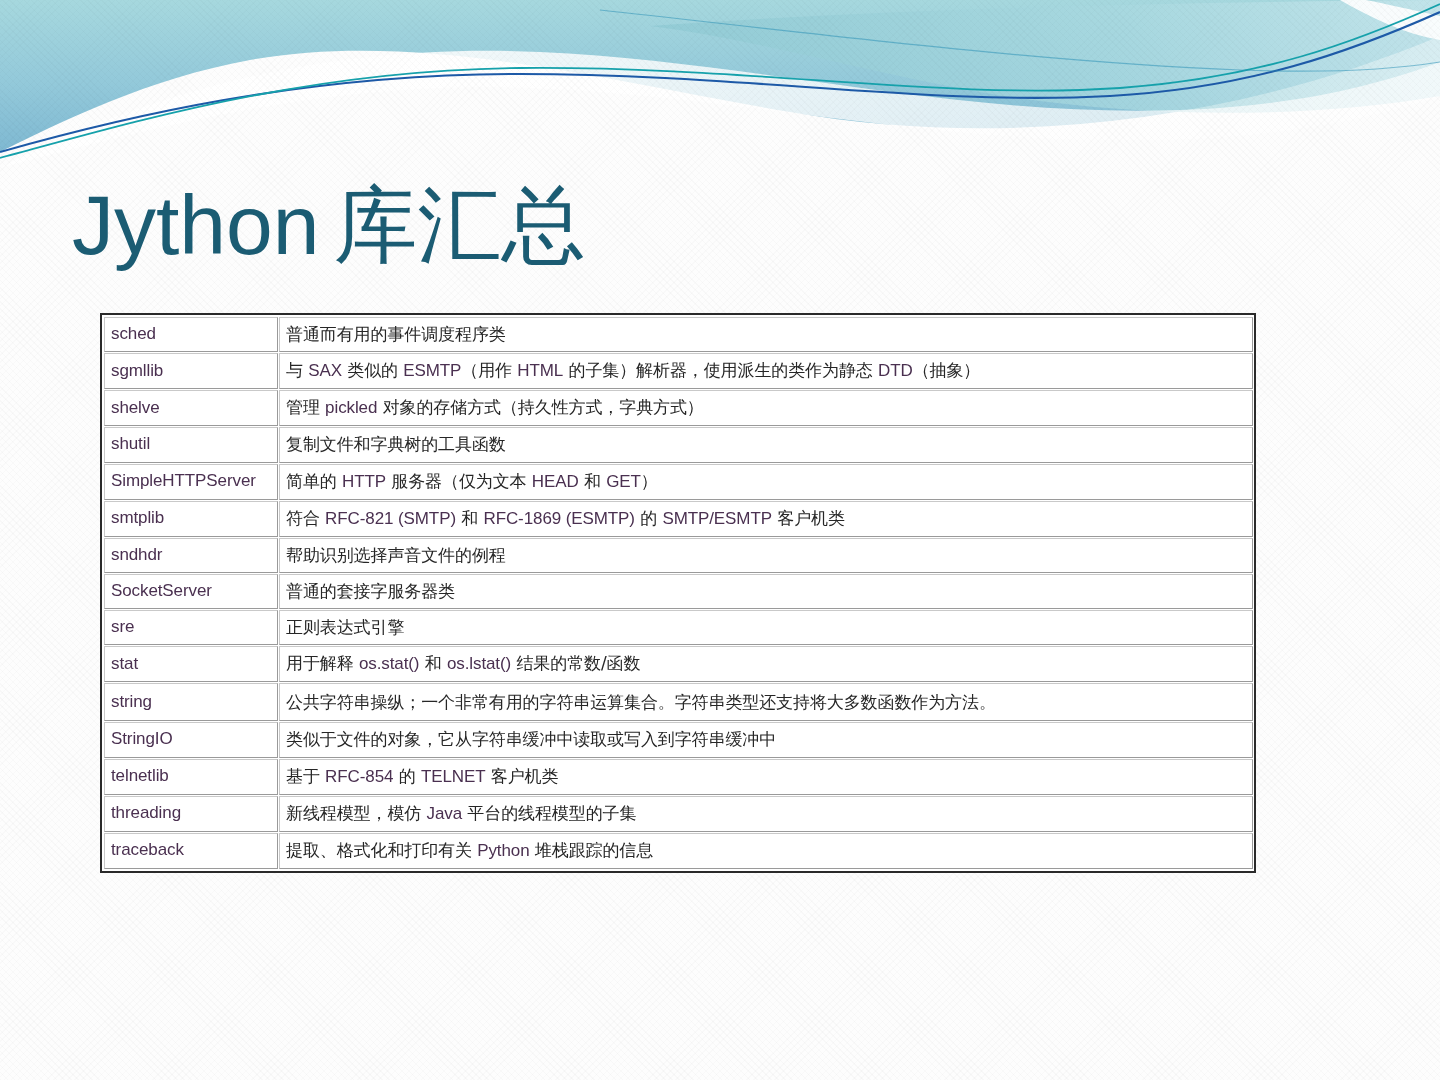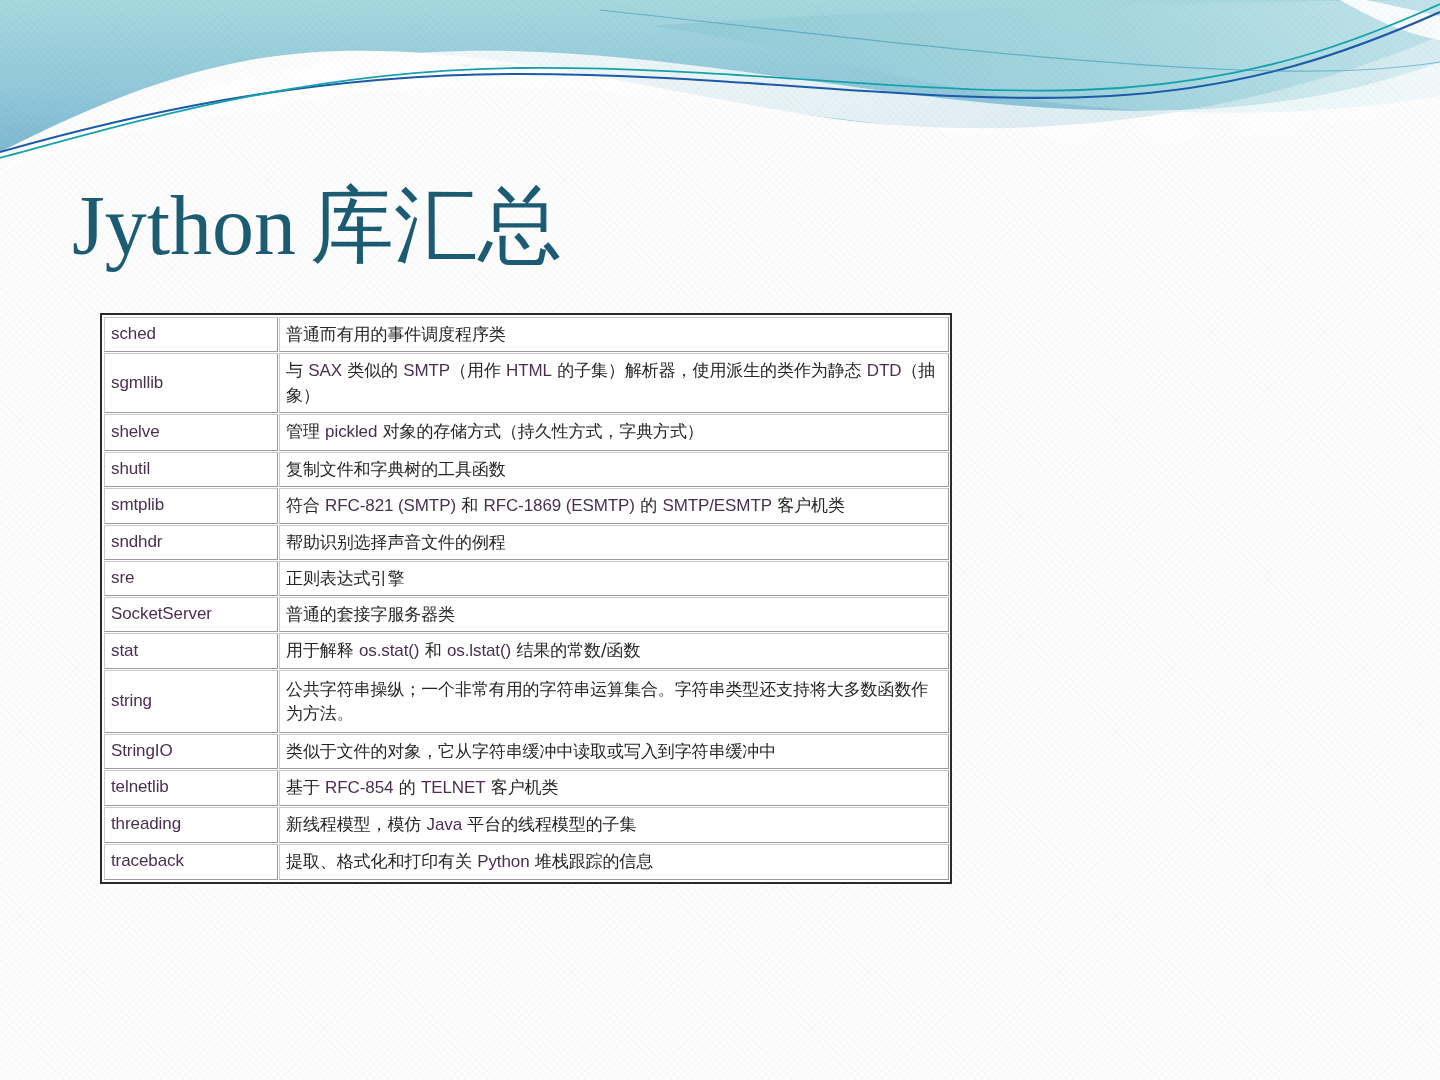--- a/index.html
+++ b/index.html
@@ -51,29 +51,29 @@
     left: 72px;
     top: 178px;
     z-index: 8;
     font-size: 84px;
     line-height: 1.12;
     font-weight: 400;
     color: #1b5c73;
     letter-spacing: 0px;
     white-space: nowrap;
   }
-  #title .latin { font-family: Liberation Serif, serif; }
+  #title .latin { font-family: Liberation Sans, sans-serif; }
   #title .cjk   { font-family: "DejaVu Sans", "Liberation Sans", sans-serif; padding-left: 14px; }
 
   
   #table-wrap {
     position: absolute;
     left: 100px;
     top: 313px;
-    width: 852px;
+    width: 1156px;
     z-index: 8;
     border: 2px solid #2a2a2a;
     background: #ffffff;
     padding: 1px 0 1px 1px;
   }
 
   table.libtable {
     border-collapse: separate;
     border-spacing: 1px 1px;
     width: 100%;
@@ -178,45 +178,49 @@
 
   <div id="table-wrap">
     <table class="libtable">
       <tbody id="table-body">
           <tr>
             <td class="modname">sched</td>
             <td class="desc">普通而有用的事件调度程序类</td>
           </tr>
           <tr>
             <td class="modname">sgmllib</td>
-            <td class="desc">与 <span class="t">SAX</span> 类似的 <span class="t">SMTP</span>（用作 <span class="t">HTML</span> 的子集）解析器，使用派生的类作为静态 <span class="t">DTD</span>（抽象）</td>
+            <td class="desc">与 <span class="t">SAX</span> 类似的 <span class="t">ESMTP</span>（用作 <span class="t">HTML</span> 的子集）解析器，使用派生的类作为静态 <span class="t">DTD</span>（抽象）</td>
           </tr>
           <tr>
             <td class="modname">shelve</td>
             <td class="desc">管理 <span class="t">pickled</span> 对象的存储方式（持久性方式，字典方式）</td>
           </tr>
           <tr>
             <td class="modname">shutil</td>
             <td class="desc">复制文件和字典树的工具函数</td>
           </tr>
           <tr>
+            <td class="modname">SimpleHTTPServer</td>
+            <td class="desc">简单的 <span class="t">HTTP</span> 服务器（仅为文本 <span class="t">HEAD</span> 和 <span class="t">GET</span>）</td>
+          </tr>
+          <tr>
             <td class="modname">smtplib</td>
             <td class="desc">符合 <span class="t">RFC-821 (SMTP)</span> 和 <span class="t">RFC-1869 (ESMTP)</span> 的 <span class="t">SMTP/ESMTP</span> 客户机类</td>
           </tr>
           <tr>
             <td class="modname">sndhdr</td>
             <td class="desc">帮助识别选择声音文件的例程</td>
           </tr>
           <tr>
+            <td class="modname">SocketServer</td>
+            <td class="desc">普通的套接字服务器类</td>
+          </tr>
+          <tr>
             <td class="modname">sre</td>
             <td class="desc">正则表达式引擎</td>
-          </tr>
-          <tr>
-            <td class="modname">SocketServer</td>
-            <td class="desc">普通的套接字服务器类</td>
           </tr>
           <tr>
             <td class="modname">stat</td>
             <td class="desc">用于解释 <span class="t">os.stat()</span> 和 <span class="t">os.lstat()</span> 结果的常数/函数</td>
           </tr>
           <tr class="tall">
             <td class="modname">string</td>
             <td class="desc">公共字符串操纵；一个非常有用的字符串运算集合。字符串类型还支持将大多数函数作为方法。</td>
           </tr>
           <tr>

